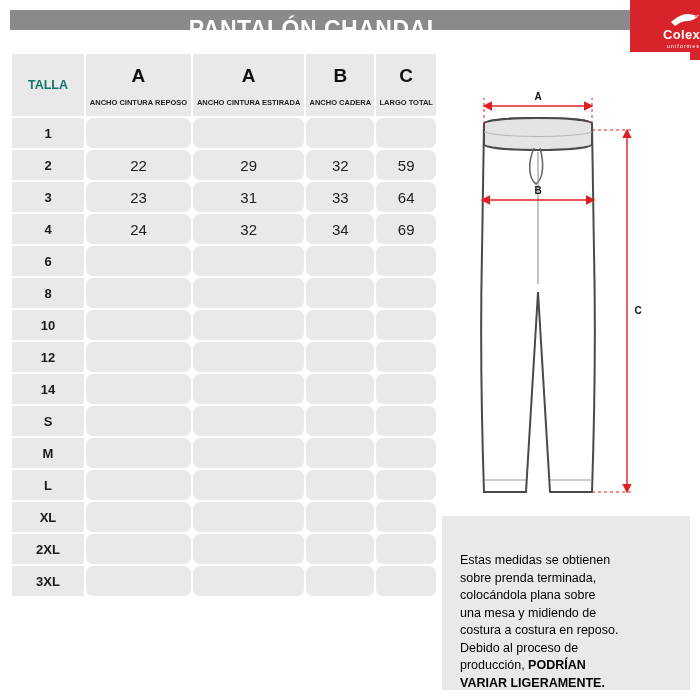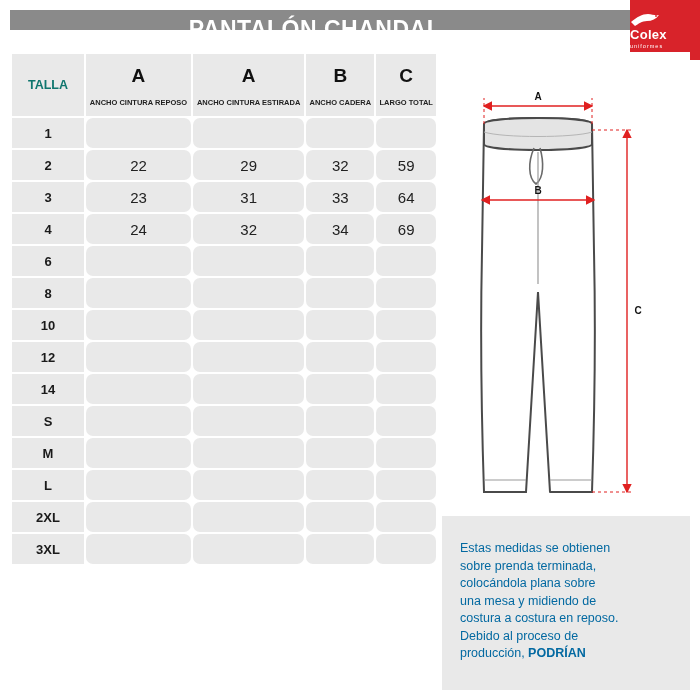--- a/index.html
+++ b/index.html
@@ -18,21 +18,21 @@
     background:#8a8a8a;
   }
   .header-title {
     position:absolute; left:0; top:0; width:610px; height:38px;
     display:flex; align-items:center; justify-content:center;
     color:#ffffff; font-size:23px; font-weight:bold; letter-spacing:0.5px;
   }
   .logo {
     position:absolute; right:0; top:0; width:70px; height:60px;
     background:#d8232a; color:#ffffff;
-    display:flex; flex-direction:column; align-items:flex-start; justify-content:center;
+    display:flex; flex-direction:column; align-items:flex-end; justify-content:center;
     padding-top:2px;
   }
   .logo-bird { font-size:15px; line-height:13px; }
   .logo-name { font-size:13px; font-weight:bold; line-height:14px; letter-spacing:0.3px; }
   .logo-sub { font-size:5.5px; letter-spacing:1px; line-height:8px; }
 
   
   .table { position:absolute; left:10px; top:52px; width:428px; }
   table { border-collapse:separate; border-spacing:2px 2px; width:100%; }
   th, td {
@@ -55,22 +55,22 @@
   
   .illus {
     position:absolute; left:442px; top:52px; width:248px; height:460px;
     background:#ffffff;
   }
   .illus svg { display:block; }
 
   
   .note {
     position:absolute; left:442px; top:516px; width:248px; height:174px;
-    background:#e9e9e9; padding:24px 16px 10px 18px;
-    font-size:12.5px; line-height:17.5px; color:#0369a1;
+    background:#e9e9e9; padding:36px 16px 10px 18px;
+    font-size:12.5px; line-height:17.5px; color:#000000;
   }
   .note b { font-weight:bold; }
 </style>
 </head>
 <body>
 
 <div class="page">
 
   <div class="header">
     <div class="header-title">PANTALÓN CHANDAL</div>
@@ -182,20 +182,27 @@
         </tr>
         <tr>
           <td class="row-label">M</td>
           <td class="row-cell"></td>
           <td class="row-cell"></td>
           <td class="row-cell"></td>
           <td class="row-cell"></td>
         </tr>
         <tr>
           <td class="row-label">L</td>
+          <td class="row-cell"></td>
+          <td class="row-cell"></td>
+          <td class="row-cell"></td>
+          <td class="row-cell"></td>
+        </tr>
+        <tr>
+          <td class="row-label">XL</td>
           <td class="row-cell"></td>
           <td class="row-cell"></td>
           <td class="row-cell"></td>
           <td class="row-cell"></td>
         </tr>
         <tr>
           <td class="row-label">2XL</td>
           <td class="row-cell"></td>
           <td class="row-cell"></td>
           <td class="row-cell"></td>
@@ -267,15 +274,16 @@
 
   <div class="note">
     <span>Estas medidas se obtienen</span><br>
     <span>sobre prenda terminada,</span><br>
     <span>colocándola plana sobre</span><br>
     <span>una mesa y midiendo de</span><br>
     <span>costura a costura en reposo.</span><br>
     <span>Debido al proceso de</span><br>
     <span>producción,</span>
     <b>PODRÍAN</b><br>
+    <b>VARIAR LIGERAMENTE.</b>
   </div>
 
 </div>
 
 </body></html>

